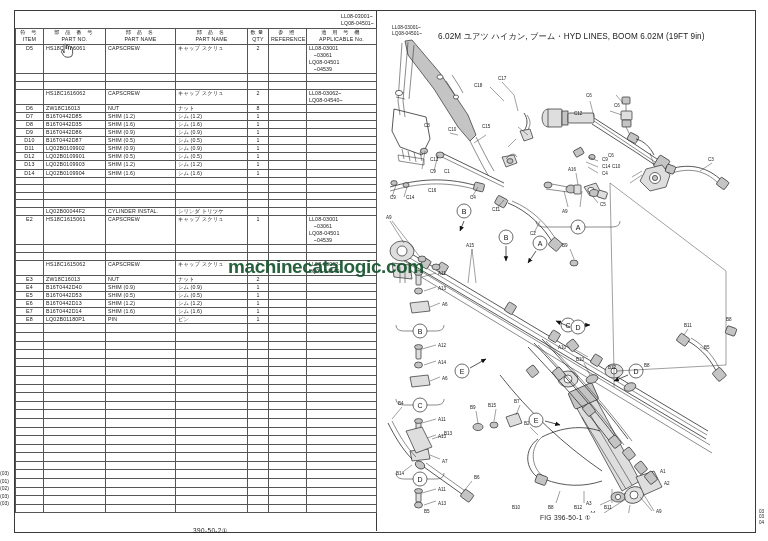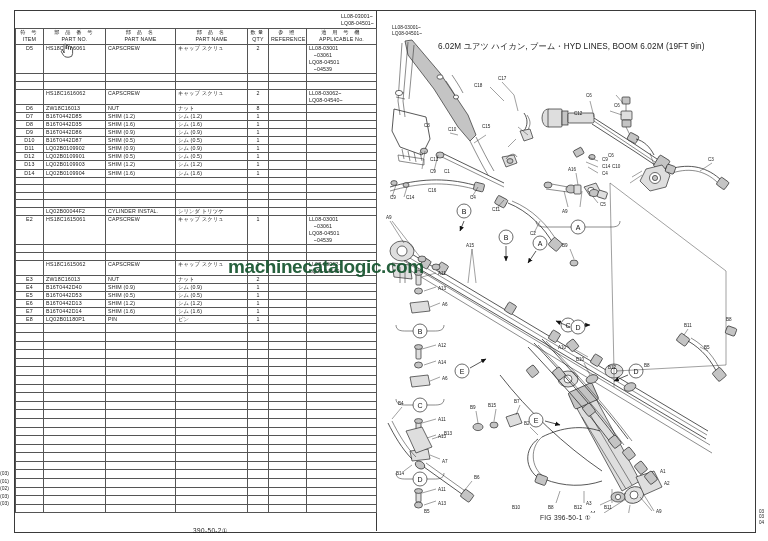--- a/index.html
+++ b/index.html
@@ -92,21 +92,21 @@
 
   
   .figpane{
     position:absolute;left:378px;top:11px;width:375px;height:519px;
   }
   .fig-applic{
     position:absolute;left:14px;top:14px;
     font-size:4.8px;line-height:6px;white-space:pre;letter-spacing:.05px;
   }
   .fig-title{
-    position:absolute;left:60px;top:30px;width:312px;
+    position:absolute;left:60px;top:20px;width:312px;
     font-size:8.2px;letter-spacing:.1px;
   }
   .fig-caption{
     position:absolute;left:0;top:503px;width:375px;
     text-align:center;font-size:6.6px;letter-spacing:.3px;
   }
   .pagenums{
     position:absolute;right:-11px;top:498px;
     font-size:4.6px;line-height:5.4px;text-align:right;
   }

